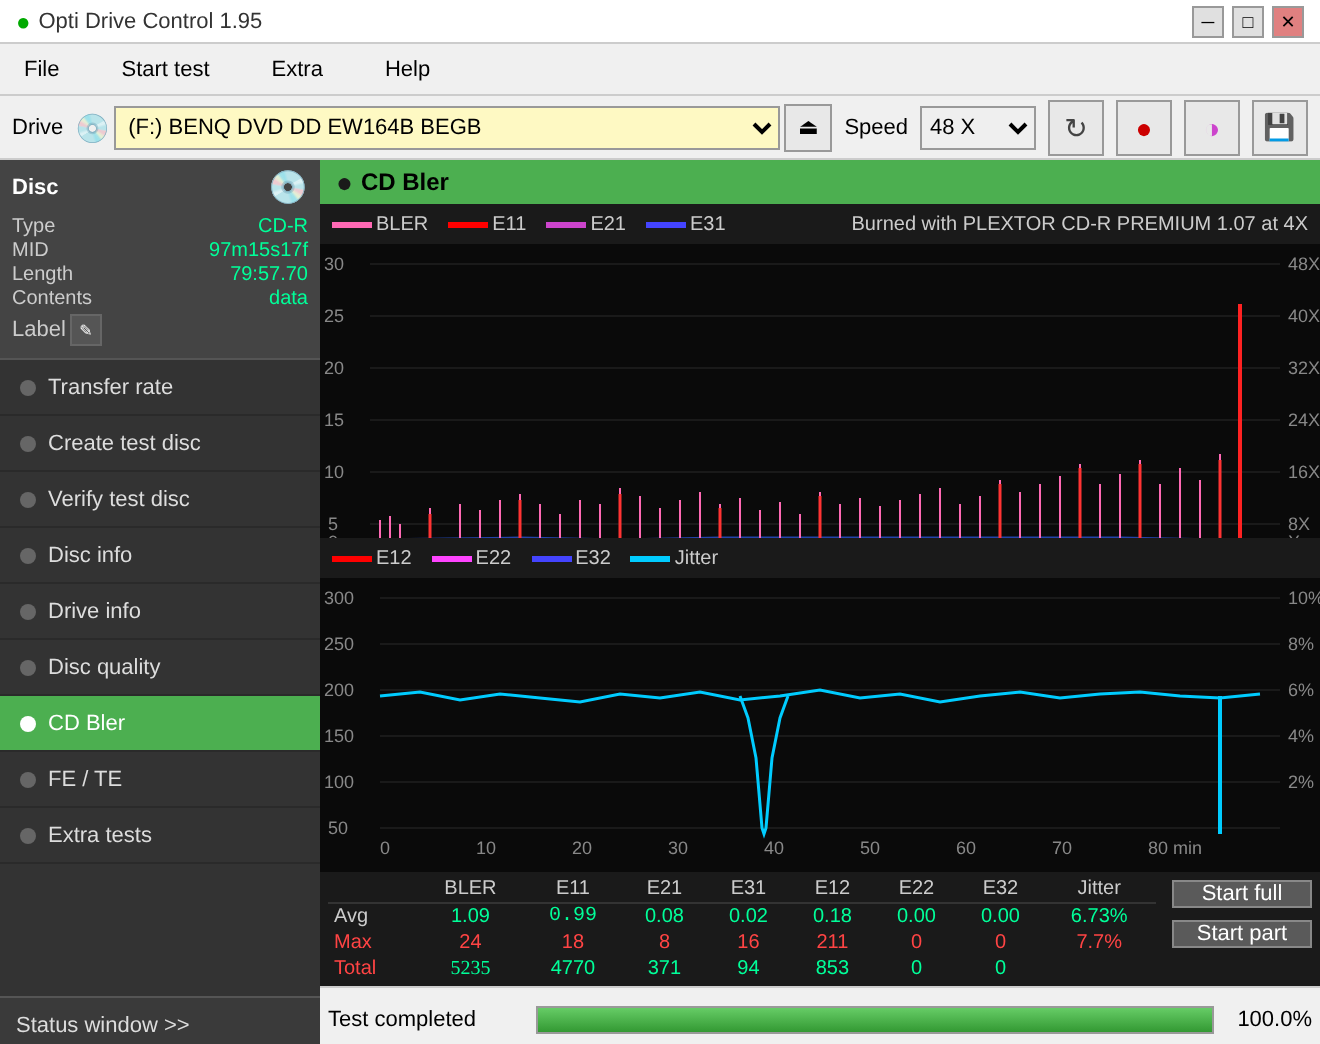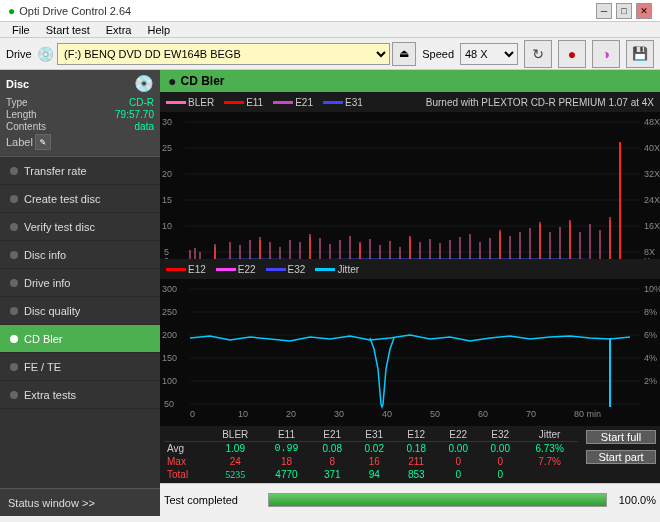--- a/index.html
+++ b/index.html
@@ -5,21 +5,21 @@
     * { margin: 0; padding: 0; box-sizing: border-box; }
     body { width: 660px; height: 522px; font-family: 'Segoe UI', Tahoma, Arial, sans-serif; font-size: 11px; background: #f0f0f0; overflow: hidden; }
     
     
     #title-bar { background: #fff; height: 22px; display: flex; align-items: center; justify-content: space-between; padding: 0 8px; border-bottom: 1px solid #ccc; }
     #title-bar .title { font-size: 11px; color: #333; display: flex; align-items: center; gap: 4px; }
     #title-bar .controls { display: flex; gap: 4px; }
     #title-bar .ctrl-btn { width: 16px; height: 16px; border: 1px solid #999; background: #e0e0e0; font-size: 9px; cursor: pointer; display: flex; align-items: center; justify-content: center; }
     
     
-    #menu-bar { background: #f0f0f0; height: 16px; display: flex; align-items: center; padding: 0 4px; border-bottom: 1px solid #ccc; }
+    #menu-bar { background: #f0f0f0; height: 26px; display: flex; align-items: center; padding: 0 4px; border-bottom: 1px solid #ccc; gap: 15px; }
     .menu-item { padding: 2px 8px; font-size: 11px; cursor: pointer; color: #000; }
     
     
     #drive-bar { background: #f0f0f0; height: 32px; display: flex; align-items: center; padding: 0 6px; gap: 6px; border-bottom: 1px solid #ccc; }
     #drive-bar label { font-size: 11px; font-weight: normal; }
     .drive-btn { width: 24px; height: 24px; border: 1px solid #999; background: #e8e8e8; cursor: pointer; display: flex; align-items: center; justify-content: center; font-size: 10px; }
     .action-btn { width: 28px; height: 28px; border: 1px solid #999; background: #e8e8e8; cursor: pointer; display: flex; align-items: center; justify-content: center; }
     
     
     #main { display: flex; height: calc(522px - 22px - 22px - 32px); }
@@ -92,21 +92,21 @@
     #progress-pct { font-size: 11px; color: #000; width: 45px; text-align: right; }
 
     svg { display: block; }
   </style>
 </head>
 <body>
 
 <div id="title-bar">
   <div class="title">
     <span style="color:#00aa00; font-size:12px;">●</span>
-    <span>Opti Drive Control 2.64</span>
+    <span>Opti Drive Control 1.95</span>
   </div>
   <div class="controls">
     <button class="ctrl-btn">─</button>
     <button class="ctrl-btn">□</button>
     <button class="ctrl-btn" style="background:#e08080;">✕</button>
   </div>
 </div>
 
 <div id="menu-bar">
   <span class="menu-item">File</span>
@@ -139,20 +139,24 @@
   <div id="sidebar">
 
     <div id="disc-panel">
       <div id="disc-header">
         <span>Disc</span>
         <span style="font-size:16px; color:#aaa;">💿</span>
       </div>
       <div class="disc-row">
         <span class="disc-key">Type</span>
         <span class="disc-val">CD-R</span>
+      </div>
+      <div class="disc-row">
+        <span class="disc-key">MID</span>
+        <span class="disc-val">97m15s17f</span>
       </div>
       <div class="disc-row">
         <span class="disc-key">Length</span>
         <span class="disc-val">79:57.70</span>
       </div>
       <div class="disc-row">
         <span class="disc-key">Contents</span>
         <span class="disc-val">data</span>
       </div>
       <div id="label-row">

